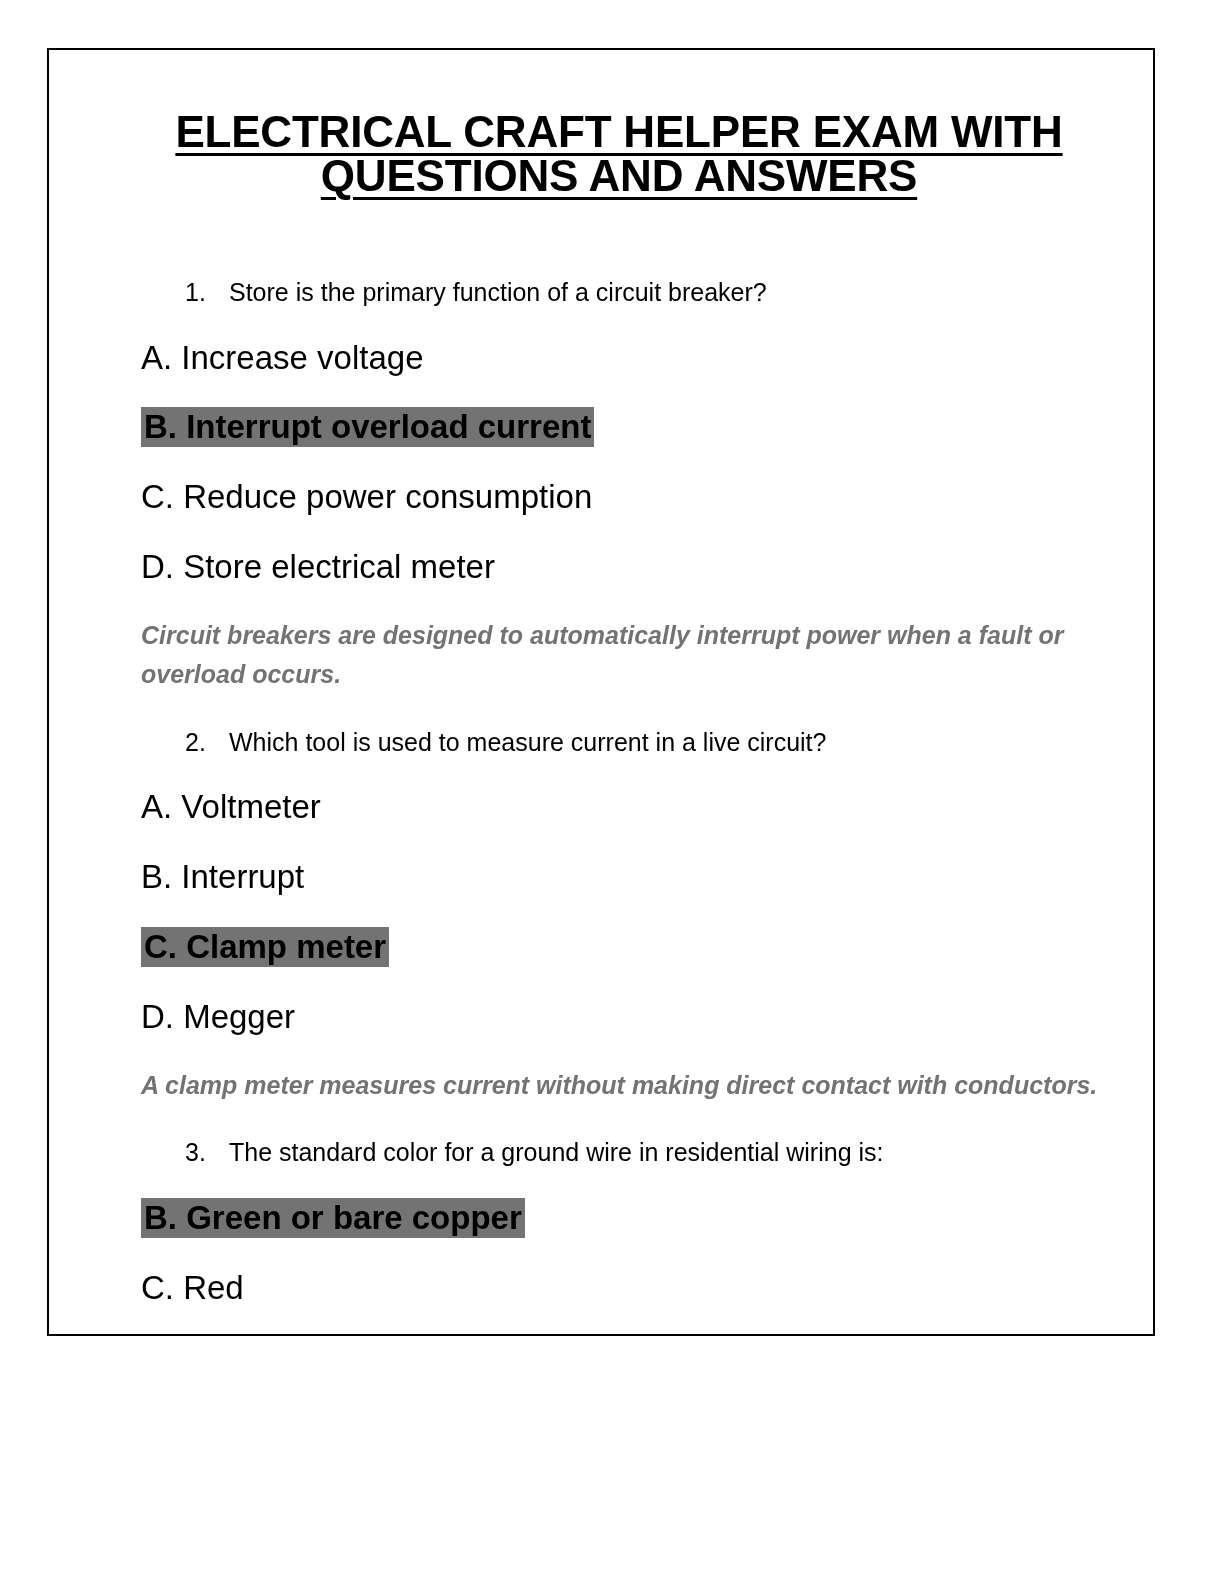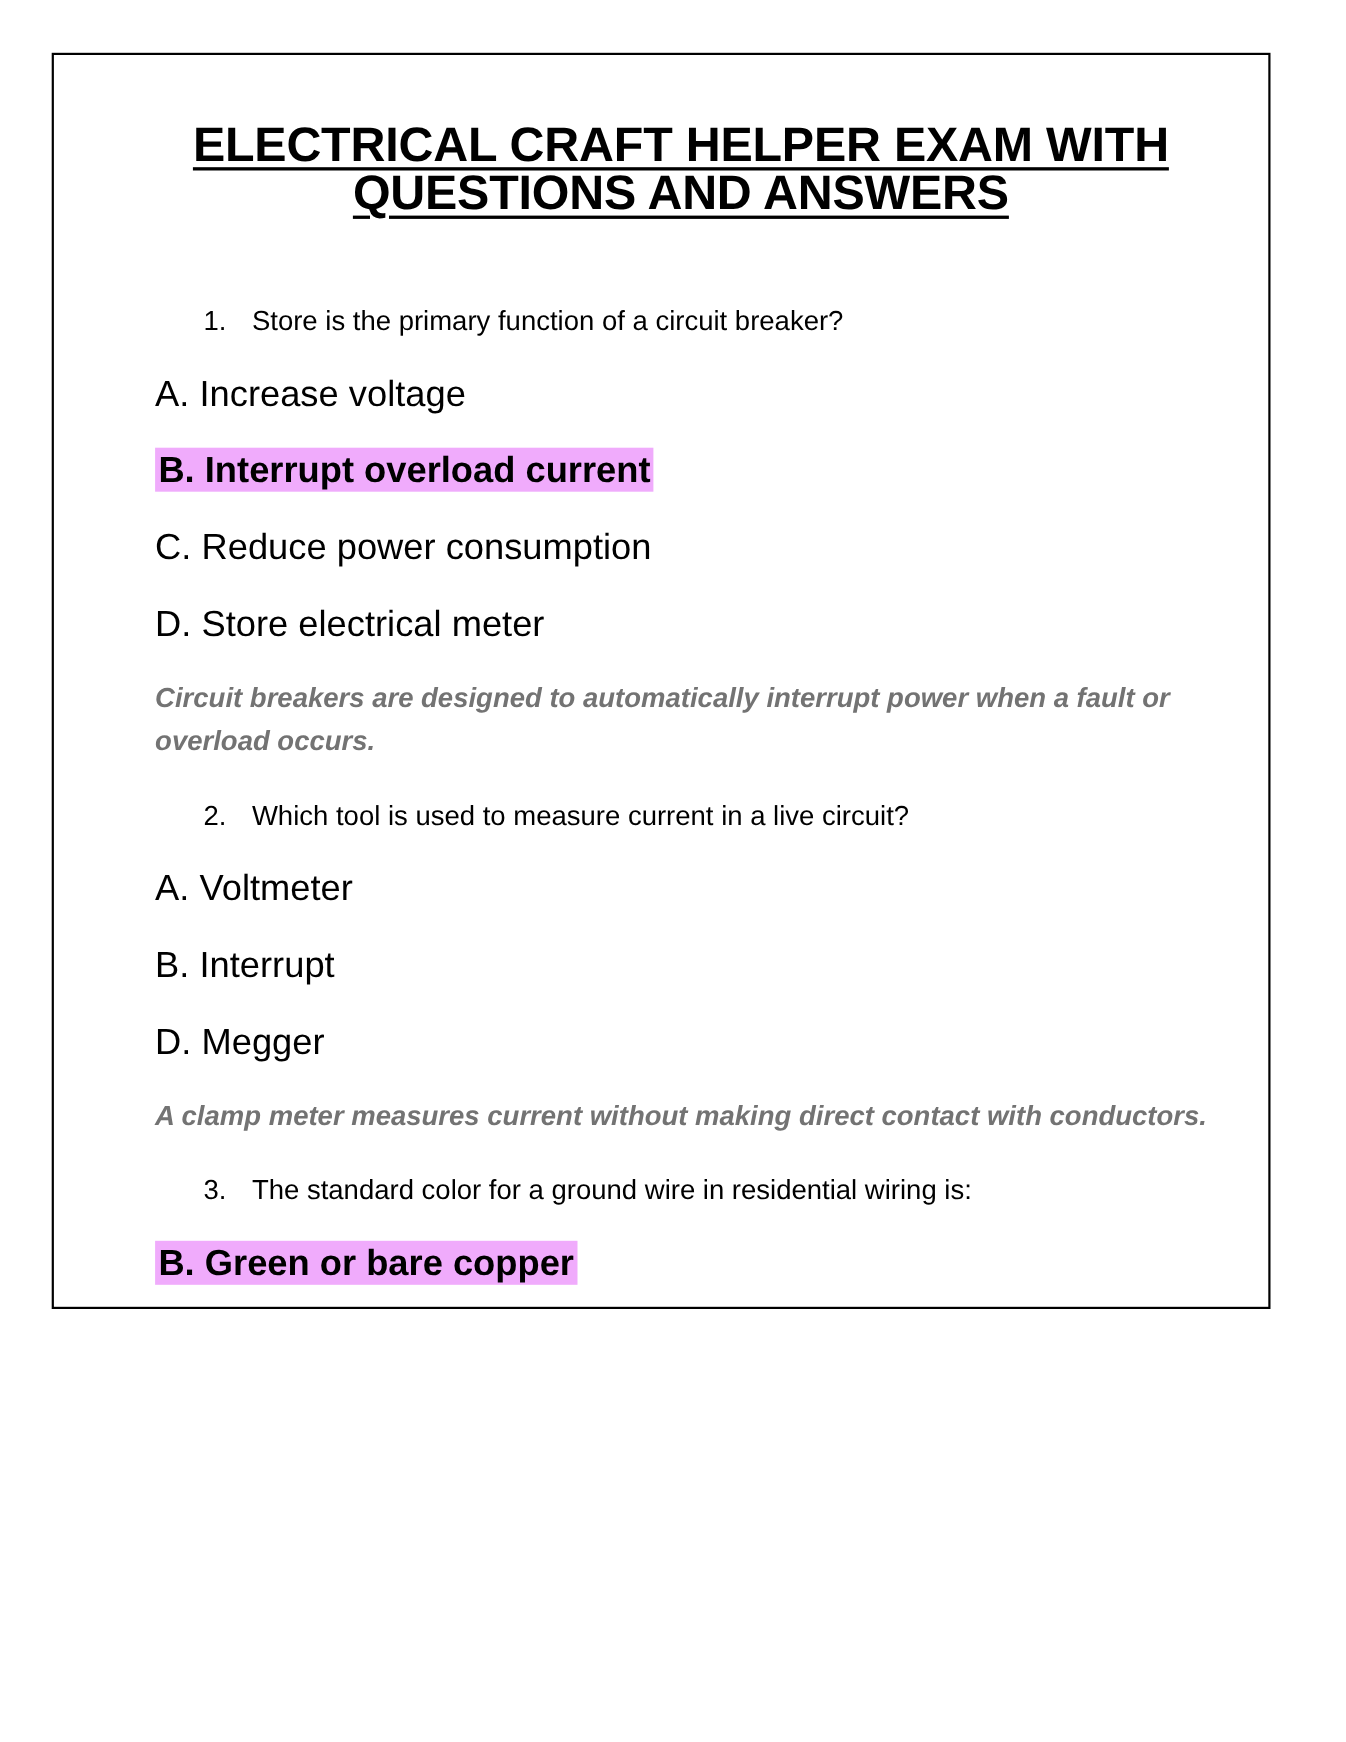--- a/index.html
+++ b/index.html
@@ -11,21 +11,21 @@
     width: 1224px;
     height: 1584px;
     font-family: "Liberation Sans", sans-serif;
     -webkit-font-smoothing: antialiased;
   }
   .page {
     position: absolute;
     left: 47px;
     top: 48px;
     width: 1108px;
-    height: 1142px;
+    height: 1288px;
     border: 2px solid #000000;
     background: #ffffff;
     box-sizing: border-box;
     overflow: hidden;
   }
   .content {
     padding: 60px 52px 0 88px;
   }
   .doc-title {
     text-align: center;
@@ -67,21 +67,21 @@
 
   .opt {
     font-size: 33px;
     color: #000000;
     line-height: 1.3;
     margin: 0 0 27px 0;
     padding-left: 4px;
   }
   .opt .opt-inner { display: inline; }
   .opt.correct .opt-inner {
-    background: #f0abfc;
+    background: #737373;
     font-weight: bold;
     padding: 1px 3px 2px 3px;
   }
   .explain {
     font-size: 25px;
     font-style: italic;
     color: #737373;
     line-height: 1.55;
     margin: 0 0 24px 0;
     padding-left: 4px;
@@ -118,20 +118,21 @@
 
     <div class="q-gap"></div>
 
     <div class="q-block">
       <div class="q-line">
         <span class="q-num">2.</span>
         <span class="q-text">Which tool is used to measure current in a live circuit?</span>
       </div>
       <div class="opt"><span class="opt-inner">A. Voltmeter</span></div>
       <div class="opt"><span class="opt-inner">B. Interrupt</span></div>
+      <div class="opt correct"><span class="opt-inner">C. Clamp meter</span></div>
       <div class="opt"><span class="opt-inner">D. Megger</span></div>
       <div class="explain">A clamp meter measures current without making direct contact with conductors.</div>
     </div>
 
     <div class="q-gap"></div>
 
     <div class="q-block">
       <div class="q-line">
         <span class="q-num">3.</span>
         <span class="q-text">The standard color for a ground wire in residential wiring is:</span>

